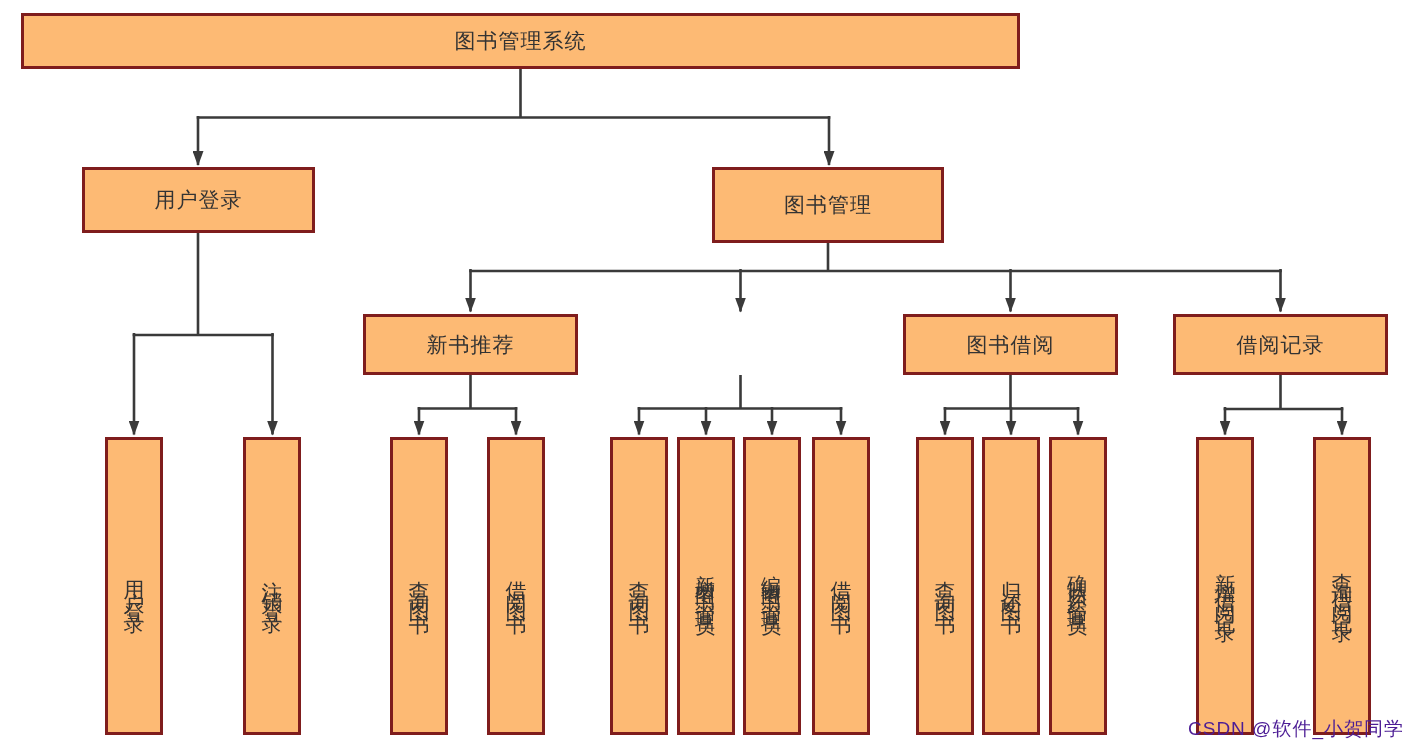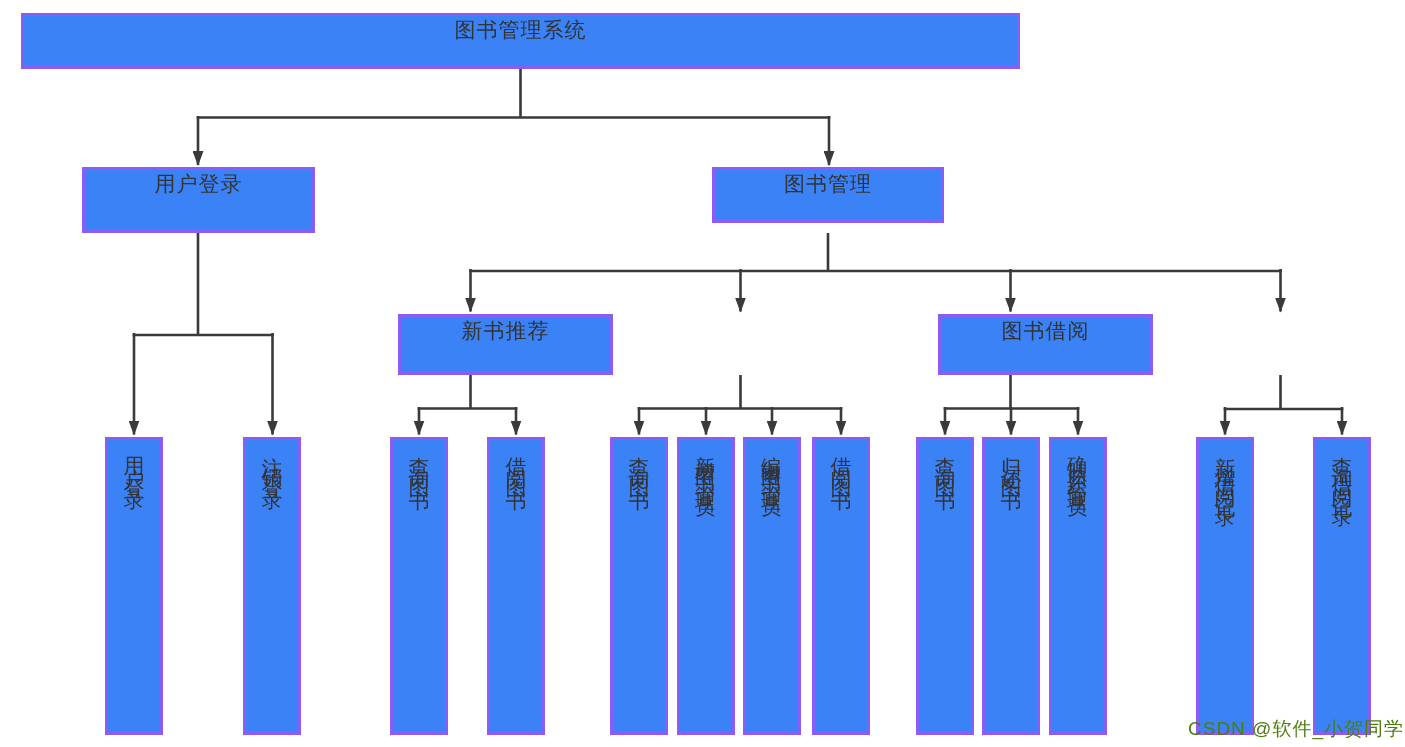--- a/index.html
+++ b/index.html
@@ -13,57 +13,58 @@
   }
   .connectors {
     position: absolute;
     left: 0; top: 0;
     width: 1405px; height: 747px;
     pointer-events: none;
   }
   .box {
     position: absolute;
     box-sizing: border-box;
-    border: 3px solid #8b5cf6;
-    background: #3b82f6;
+    border: 3px solid #7f1d1d;
+    background: #fdba74;
     display: flex;
+    align-items: center;
     justify-content: center;
     color: #333333;
     font-size: 21px;
     letter-spacing: 1px;
     white-space: nowrap;
   }
   
   .root  { left: 21px;  top: 13px;  width: 999px; height: 56px; }
   
   .l2a   { left: 82px;  top: 167px; width: 233px; height: 66px; }
-  .l2b   { left: 712px; top: 167px; width: 232px; height: 56px; }
+  .l2b   { left: 712px; top: 167px; width: 232px; height: 76px; }
   
-  .l3    { top: 314px; width: 215px; height: 61px; margin-left: 35px; }
+  .l3    { top: 314px; width: 215px; height: 61px; }
   .l3a   { left: 363px; }
   .l3b   { left: 633px; }
   .l3c   { left: 903px; }
   .l3d   { left: 1173px; }
   
   .leaf  { top: 437px; width: 58px; height: 298px; }
   .leaf span {
     writing-mode: vertical-rl;
     text-orientation: mixed;
     letter-spacing: 11px;
     font-size: 21px;
     color: #333333;
   }
   .leaf.mid span   { letter-spacing: 10px; }
   .leaf.dense span { letter-spacing: 6px; font-size: 20px; }
   .watermark {
     position: absolute;
     left: 1188px;
     top: 716px;
     font-size: 19px;
-    color: #4d7c0f;
+    color: #4c1d95;
     letter-spacing: 1px;
     white-space: nowrap;
   }
 </style>
 </head>
 <body>
 
 <div class="stage">
 
   <svg class="connectors" viewBox="0 0 1405 747" xmlns="http://www.w3.org/2000/svg">
@@ -119,20 +120,23 @@
   <div class="box l2b">
     <span>图书管理</span>
   </div>
 
   <div class="box l3 l3a">
     <span>新书推荐</span>
   </div>
   <div class="box l3 l3c">
     <span>图书借阅</span>
   </div>
+  <div class="box l3 l3d">
+    <span>借阅记录</span>
+  </div>
 
   <div class="box leaf" style="left:105px">
     <span>用户登录</span>
   </div>
   <div class="box leaf" style="left:243px">
     <span>注销登录</span>
   </div>
 
   <div class="box leaf" style="left:390px">
     <span>查询图书</span>

